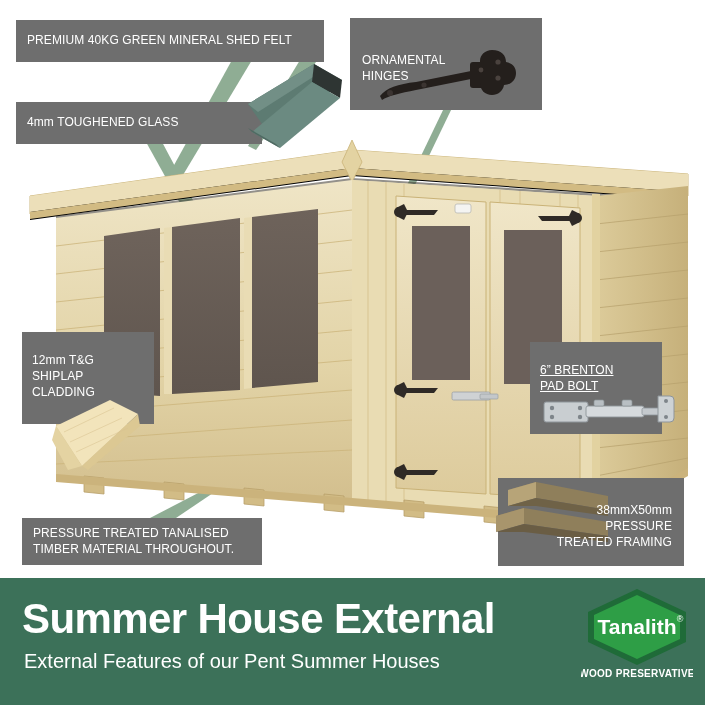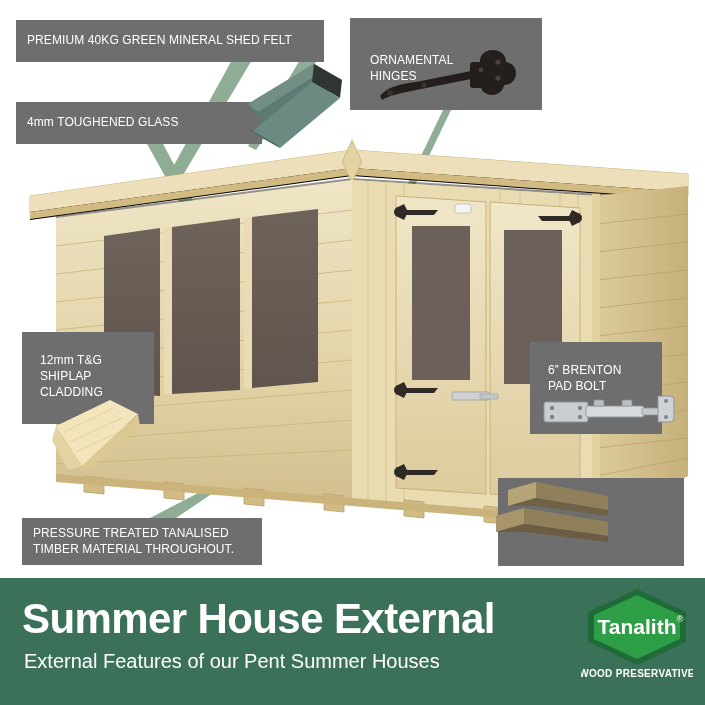--- a/index.html
+++ b/index.html
@@ -22,33 +22,33 @@
     color: #ffffff;
     font-size: 12px;
     line-height: 1.32;
     letter-spacing: .1px;
     padding: 7px 11px;
     display: flex;
     flex-direction: column;
     justify-content: center;
     white-space: pre-line;
   }
-  .callout.img-box { padding: 8px; }
+  .callout.img-box { padding: 0; }
   .callout .ctext { position: relative; z-index: 3; }
 
   
   .prodimg { position: absolute; z-index: 2; }
 
   
   #c-felt   { left: 16px;  top: 20px;  width: 308px; height: 42px; }
   #c-glass  { left: 16px;  top: 102px; width: 246px; height: 42px; }
   #c-hinge  { left: 350px; top: 18px;  width: 192px; height: 92px; }
   #c-clad   { left: 22px;  top: 332px; width: 132px; height: 92px; }
   #c-press  { left: 22px;  top: 518px; width: 240px; height: 47px; }
-  #c-bolt   { left: 530px; top: 342px; width: 132px; height: 92px; }
+  #c-bolt   { left: 530px; top: 342px; width: 132px; height: 92px; text-decoration: underline; }
   #c-frame  { left: 498px; top: 478px; width: 186px; height: 88px; text-align: right; }
   #c-frame .ctext { align-self: flex-end; }
   #c-hinge .ctext, #c-clad .ctext, #c-bolt .ctext { align-self: flex-start; }
   #c-hinge .ctext { margin-top: -24px; }
   #c-clad  .ctext { margin-top: -10px; }
   #c-bolt  .ctext { margin-top: -26px; }
   #c-frame .ctext { margin-top: 10px; }
 
   
   #footer {
@@ -322,20 +322,23 @@
       <rect x="56" y="14" width="10" height="6" rx="1.5" fill="#b9bfc3" stroke="#8e959a" stroke-width="0.7"></rect>
       <rect x="84" y="14" width="10" height="6" rx="1.5" fill="#b9bfc3" stroke="#8e959a" stroke-width="0.7"></rect>
       <rect x="104" y="22" width="18" height="7" rx="1.5" fill="#c4c9cd" stroke="#8e959a" stroke-width="0.8"></rect>
       <path d="M120,10 h12 a4,4 0 0 1 4,4 v18 a4,4 0 0 1 -4,4 h-12 z" fill="#cdd2d5" stroke="#8e959a" stroke-width="1"></path>
       <circle cx="128" cy="15" r="2" fill="#7e858a"></circle>
       <circle cx="128" cy="31" r="2" fill="#7e858a"></circle>
     </svg>
   </div>
 
   <div class="callout img-box" id="c-frame">
+    <span class="ctext" style="padding:0 12px 0 0; white-space:pre-line; text-align:right;">38mmX50mm
+PRESSURE
+TREATED FRAMING</span>
     <svg class="prodimg" style="left:-8px; top:-6px; width:120px; height:84px;" viewBox="0 0 120 84">
       <polygon points="18,18 46,10 118,24 118,38 46,26" fill="#8f7f5b"></polygon>
       <polygon points="18,18 46,10 46,26 18,34" fill="#b7a478"></polygon>
       <polygon points="18,34 46,26 118,38 118,44 46,34" fill="#6f6247"></polygon>
       <polygon points="6,44 34,36 118,50 118,64 34,52" fill="#8f7f5b"></polygon>
       <polygon points="6,44 34,36 34,52 6,60" fill="#a8956c"></polygon>
       <polygon points="6,60 34,52 118,64 118,70 34,60" fill="#6a5d44"></polygon>
     </svg>
   </div>
 

